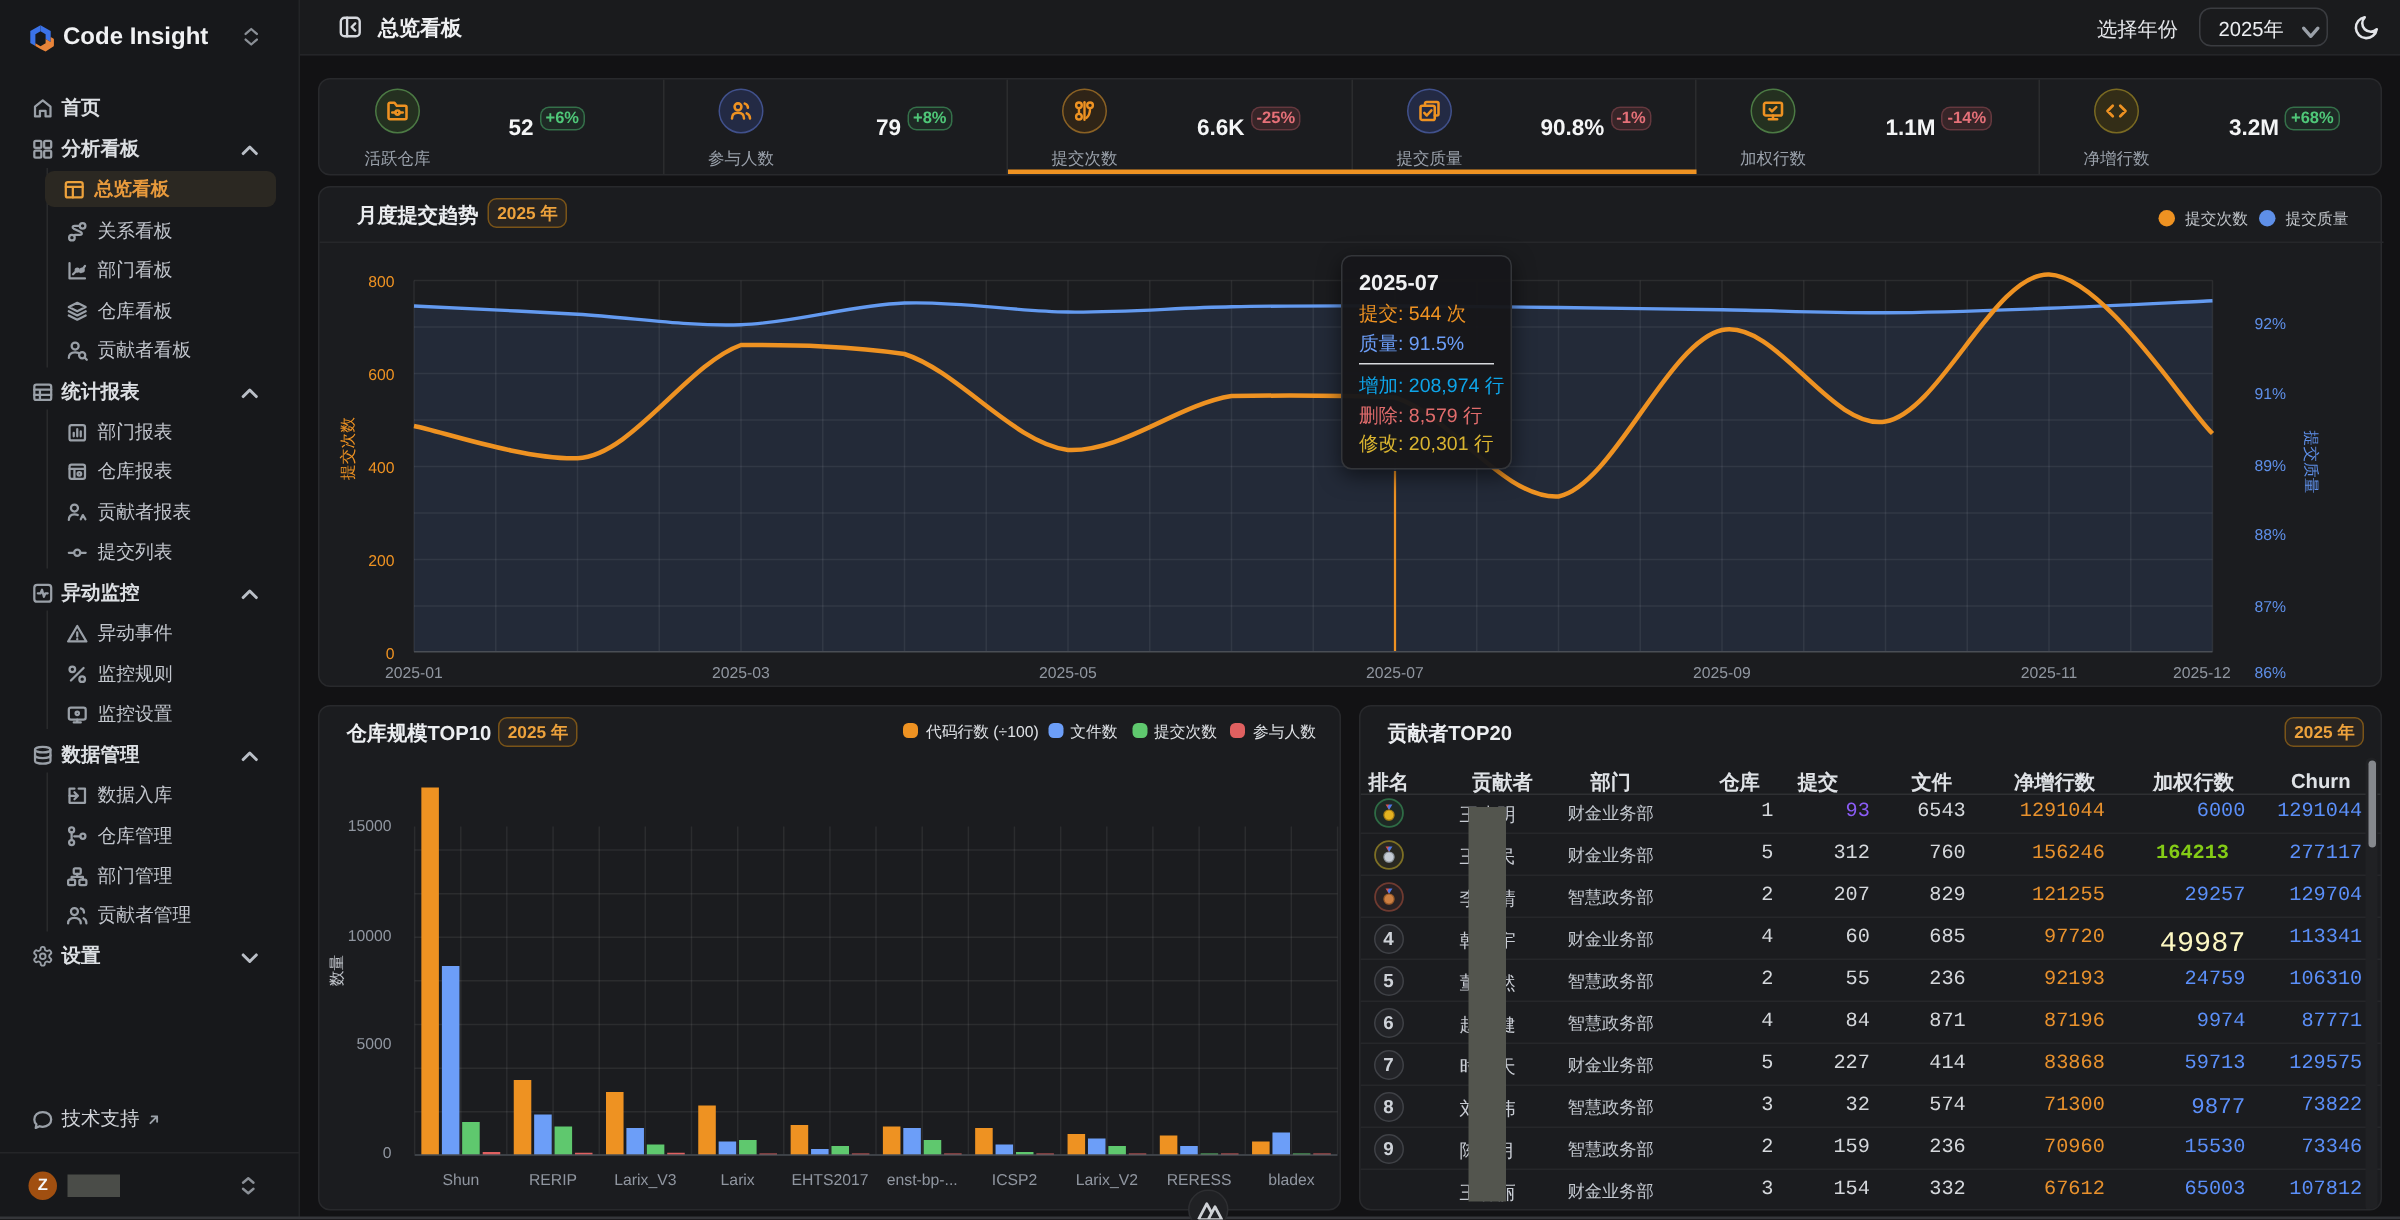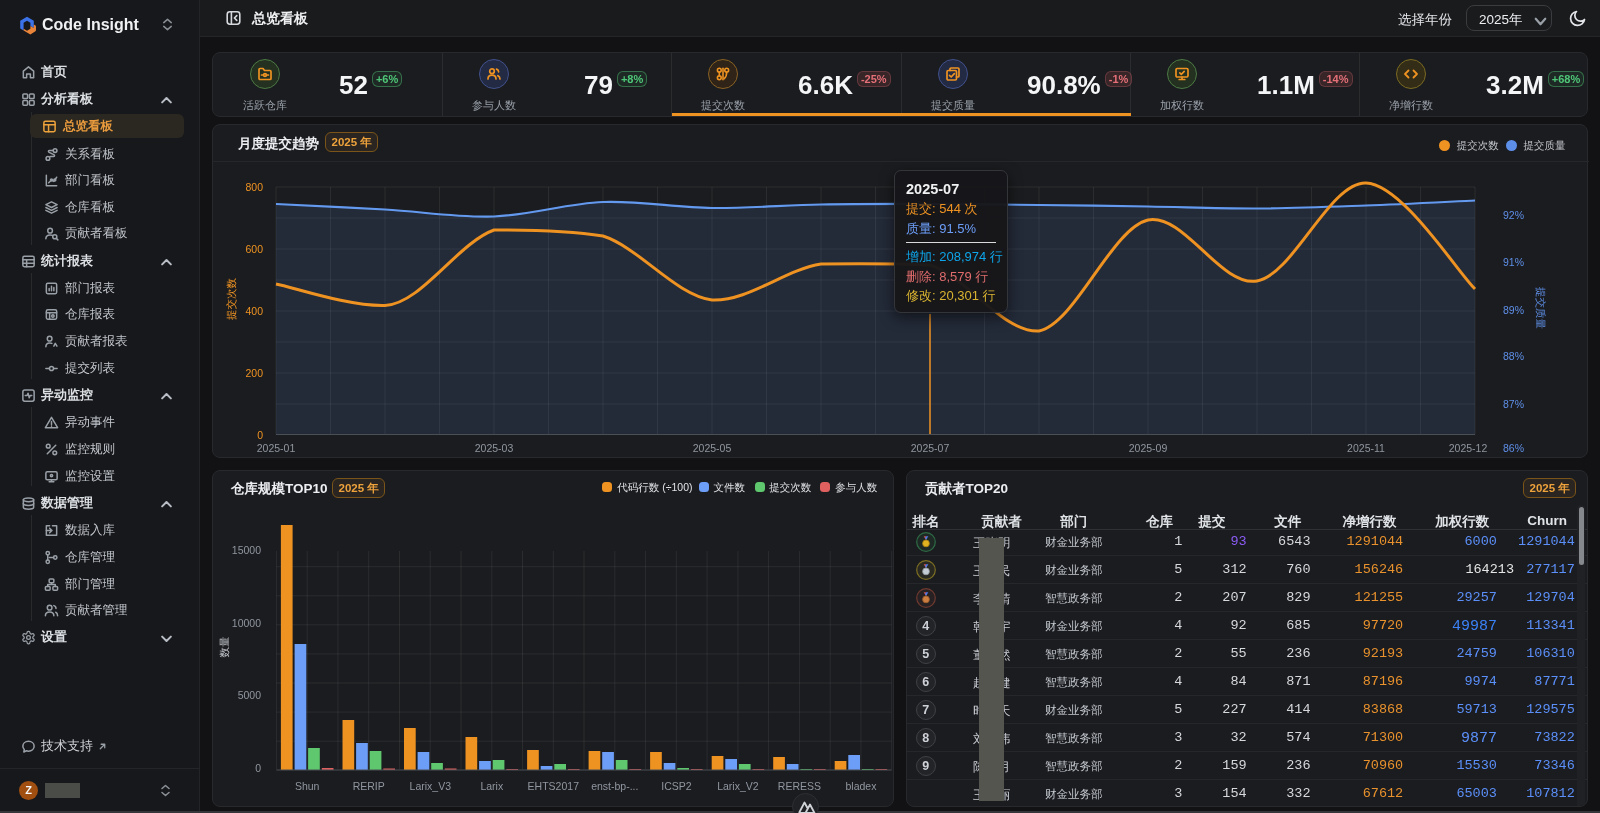--- a/index.html
+++ b/index.html
@@ -18,21 +18,21 @@
 svg.lic { stroke:#9aa0a8; stroke-width:1.6; fill:none; stroke-linecap:round; stroke-linejoin:round; width:15px; height:15px; display:block;}
 .active svg.lic { stroke:#eda23c; }
 
 #topbar { position:absolute; left:200px; top:0; width:1400px; height:37px; background:#1a1b1d; border-bottom:1px solid #242528; }
 
 .card { position:absolute; background:#1b1c1f; border:1px solid #28292c; border-radius:8px; }
 .ctitle { font-size:13.5px; font-weight:700; color:#eceef1; }
 .ytag { display:inline-block; border:1px solid #7a5418; color:#eda23c; background:rgba(237,162,60,0.07); border-radius:6px; font-size:11.5px; font-weight:700; padding:1.5px 5.5px; }
 .mono { font-family:"Liberation Mono",monospace; }
 .vrow { position:absolute; top:17px; height:30px; display:flex; align-items:center; gap:4px; }
-.val { font-size:26px; font-weight:700; color:#f4f5f6; letter-spacing:0; }
+.val { font-size:15px; font-weight:700; color:#f4f5f6; letter-spacing:0; }
 .badge { font-size:11px; font-weight:700; border-radius:6px; padding:1px 3px; position:relative; top:-6px; }
 .bgreen { color:#4fc778; border:1px solid rgba(79,199,120,.45); background:rgba(79,199,120,.08); }
 .bred { color:#e57078; border:1px solid rgba(224,108,120,.28); background:rgba(224,90,100,.14); }
 </style>
 </head>
 <body>
 <div id="root">
   <div id="sidebar">
 
     <svg class="abs" style="left:19px; top:16px;" width="18" height="19" viewBox="0 0 18 19">
@@ -528,21 +528,21 @@
           <path d="M7.7,4.3 L9.9,7.9 L11.0,5.9 L9.9,4.3 Z" fill="#d9534f"></path>
           <path d="M12.3,4.3 L10.1,7.9 L9.0,5.9 L10.1,4.3 Z" fill="#4d79e6"></path>
           <circle cx="10" cy="11.4" r="3.4" fill="#c6ccd4" stroke="#8f979f" stroke-width="0.8"></circle>
         </svg>
         <div class="abs" style="left:66px; top:6.5px; font-size:12.5px; color:#c9cdd4;">王伟民</div>
         <div class="abs" style="left:131.8px; top:6.5px; width:70px; text-align:center; font-size:11.5px; color:#c3c8cf;">财金业务部</div>
         <div class="abs mono" style="right:406.7px; top:6px; font-size:13.5px; color:#d5d8dc;">5</div>
         <div class="abs mono" style="right:342.4px; top:6px; font-size:13.5px; color:#d5d8dc;">312</div>
         <div class="abs mono" style="right:278.5px; top:6px; font-size:13.5px; color:#d5d8dc;">760</div>
         <div class="abs mono" style="right:185.8px; top:6px; font-size:13.5px; color:#e8912d;">156246</div>
-        <div class="abs mono" style="right:75px; top:6px; font-size:13.5px; color:#e5e5e5;">164213</div>
+        <div class="abs mono" style="right:103px; top:6px; font-size:13.5px; color:#84cc16;font-weight:bold;">164213</div>
         <div class="abs mono" style="right:14.2px; top:6px; font-size:13.5px; color:#5b8ff9;">277117</div>
       </div>
     <div class="abs" style="left:0; top:113px; width:682px; height:28px; border-bottom:1px solid rgba(255,255,255,0.05);">
         <svg class="abs" style="left:8.7px; top:4px;" width="20" height="20" viewBox="0 0 20 20">
           <circle cx="10" cy="10" r="9.3" fill="rgba(142,74,62,0.12)" stroke="#6f3a30" stroke-width="1.2"></circle>
           <path d="M7.7,4.3 L9.9,7.9 L11.0,5.9 L9.9,4.3 Z" fill="#d9534f"></path>
           <path d="M12.3,4.3 L10.1,7.9 L9.0,5.9 L10.1,4.3 Z" fill="#4d79e6"></path>
           <circle cx="10" cy="11.4" r="3.4" fill="#cd7f42" stroke="#9a5a28" stroke-width="0.8"></circle>
         </svg>
         <div class="abs" style="left:66px; top:6.5px; font-size:12.5px; color:#c9cdd4;">李雨晴</div>
@@ -552,24 +552,24 @@
         <div class="abs mono" style="right:278.5px; top:6px; font-size:13.5px; color:#d5d8dc;">829</div>
         <div class="abs mono" style="right:185.8px; top:6px; font-size:13.5px; color:#e8912d;">121255</div>
         <div class="abs mono" style="right:92.1px; top:6px; font-size:13.5px; color:#5b8ff9;">29257</div>
         <div class="abs mono" style="right:14.2px; top:6px; font-size:13.5px; color:#5b8ff9;">129704</div>
       </div>
     <div class="abs" style="left:0; top:141px; width:682px; height:28px; border-bottom:1px solid rgba(255,255,255,0.05);">
         <div class="abs" style="left:8.7px; top:4px; width:20px; height:20px; border-radius:50%; background:#232428; border:1px solid #3f4146; text-align:center; line-height:19px; font-size:12.5px; font-weight:700; color:#ced2d8;">4</div>
         <div class="abs" style="left:66px; top:6.5px; font-size:12.5px; color:#c9cdd4;">韩文宇</div>
         <div class="abs" style="left:131.8px; top:6.5px; width:70px; text-align:center; font-size:11.5px; color:#c3c8cf;">财金业务部</div>
         <div class="abs mono" style="right:406.7px; top:6px; font-size:13.5px; color:#d5d8dc;">4</div>
-        <div class="abs mono" style="right:342.4px; top:6px; font-size:13.5px; color:#d5d8dc;">92</div>
+        <div class="abs mono" style="right:342.4px; top:6px; font-size:13.5px; color:#d5d8dc;">60</div>
         <div class="abs mono" style="right:278.5px; top:6px; font-size:13.5px; color:#d5d8dc;">685</div>
         <div class="abs mono" style="right:185.8px; top:6px; font-size:13.5px; color:#e8912d;">97720</div>
-        <div class="abs mono" style="right:92.1px; top:6px; font-size:15px; color:#3b82f6;">49987</div>
+        <div class="abs mono" style="right:92.1px; top:6px; font-size:19px; color:#fef9c3;">49987</div>
         <div class="abs mono" style="right:14.2px; top:6px; font-size:13.5px; color:#5b8ff9;">113341</div>
       </div>
     <div class="abs" style="left:0; top:169px; width:682px; height:28px; border-bottom:1px solid rgba(255,255,255,0.05);">
         <div class="abs" style="left:8.7px; top:4px; width:20px; height:20px; border-radius:50%; background:#232428; border:1px solid #3f4146; text-align:center; line-height:19px; font-size:12.5px; font-weight:700; color:#ced2d8;">5</div>
         <div class="abs" style="left:66px; top:6.5px; font-size:12.5px; color:#c9cdd4;">董浩然</div>
         <div class="abs" style="left:131.8px; top:6.5px; width:70px; text-align:center; font-size:11.5px; color:#c3c8cf;">智慧政务部</div>
         <div class="abs mono" style="right:406.7px; top:6px; font-size:13.5px; color:#d5d8dc;">2</div>
         <div class="abs mono" style="right:342.4px; top:6px; font-size:13.5px; color:#d5d8dc;">55</div>
         <div class="abs mono" style="right:278.5px; top:6px; font-size:13.5px; color:#d5d8dc;">236</div>
         <div class="abs mono" style="right:185.8px; top:6px; font-size:13.5px; color:#e8912d;">92193</div>

